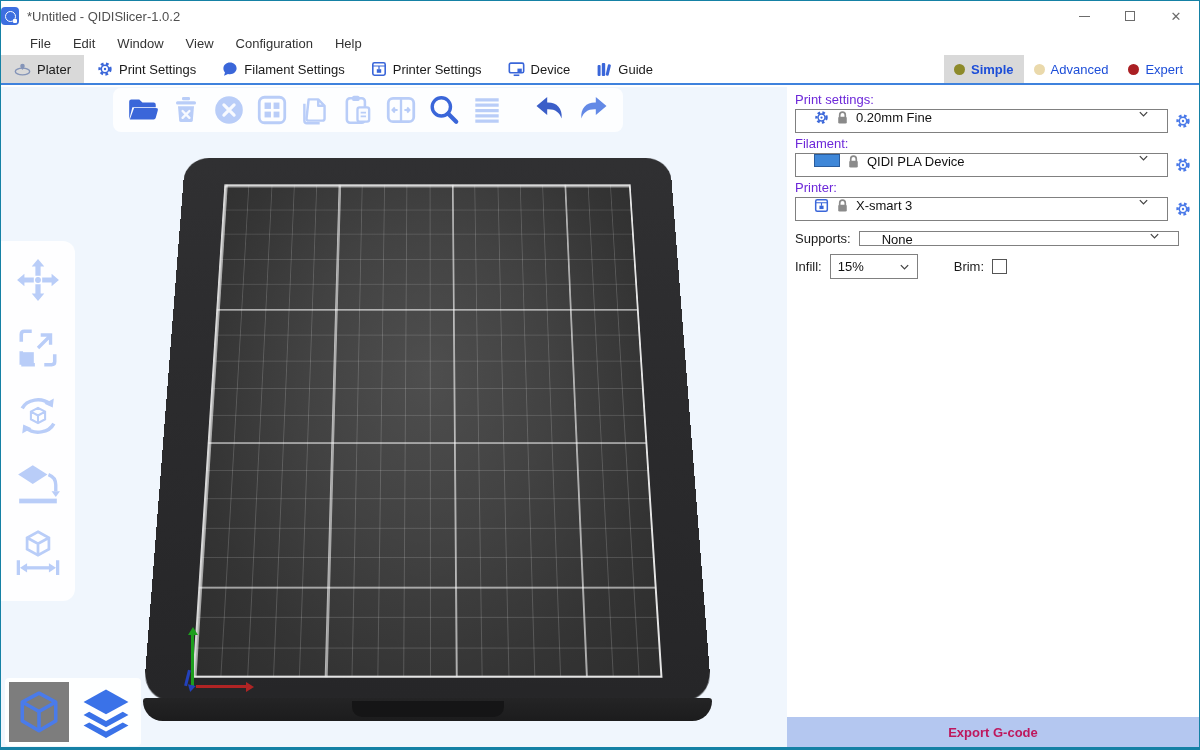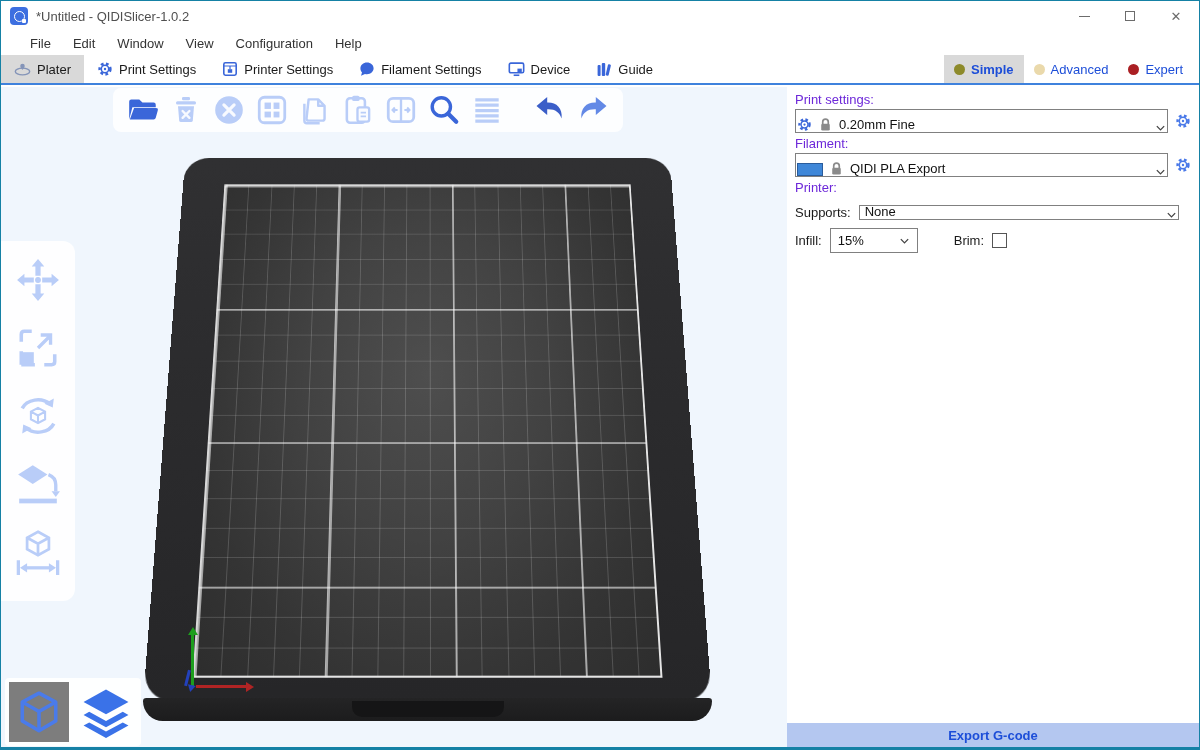--- a/index.html
+++ b/index.html
@@ -2,21 +2,21 @@
 <html><head>
 <meta charset="utf-8">
 <style>
   * { margin:0; padding:0; box-sizing:border-box; }
   html,body { width:1200px; height:750px; font-family:"Liberation Sans", sans-serif; }
   .window {
     position:relative; width:1200px; height:750px; background:#fff;
     border:1px solid #1581a5; border-bottom:3px solid #1581a5; overflow:hidden;
   }
   
-  .titlebar { height:30px; display:flex; align-items:center; padding-left:9px; background:#fff; }
+  .titlebar { height:30px; display:flex; align-items:center; background:#fff; }
   .appicon { width:18px; height:18px; border-radius:4px; background:#3d6fe0; position:relative; flex:0 0 auto; }
   .appicon::before { content:""; position:absolute; left:3.5px; top:3.5px; width:9px; height:9px;
     border:1.8px solid #fff; border-radius:50%; }
   .appicon::after { content:""; position:absolute; right:2.5px; bottom:2.5px; width:3.5px; height:3.5px;
     background:#fff; border-radius:1px; }
   .title-text { margin-left:8px; font-size:13px; color:#4f4f4f; }
   .win-controls { margin-left:auto; display:flex; height:100%; }
   .win-btn { width:46px; height:100%; display:flex; align-items:center; justify-content:center; color:#6c6c6c; cursor:default; }
   .glyph-min { width:11px; height:0; border-top:1.6px solid #6c6c6c; }
   .glyph-max { width:10px; height:10px; border:1.4px solid #6c6c6c; }
@@ -80,35 +80,35 @@
   .axis { position:absolute; }
   .axis-y-bar { left:190px; top:547px; width:3px; height:52px; background:#1d9e1d; }
   .axis-y-head { left:186.5px; top:540px; width:0; height:0; border-left:5px solid transparent; border-right:5px solid transparent; border-bottom:8px solid #1d9e1d; }
   .axis-x-bar { left:195px; top:598px; width:50px; height:3px; background:#b02424; }
   .axis-x-head { left:245px; top:594.5px; width:0; height:0; border-top:5px solid transparent; border-bottom:5px solid transparent; border-left:8px solid #b02424; }
   .axis-z-bar { left:185px; top:583px; width:3px; height:16px; background:#2341bb; transform:rotate(14deg); }
   .axis-z-head { left:186px; top:598px; width:0; height:0; border-left:4.5px solid transparent; border-right:4.5px solid transparent; border-top:7px solid #2341bb; transform:rotate(14deg); }
   
   .panel-label { font-size:13px; color:#6d28d9; margin:3px 0 2px 0; }
   .combo-row { display:flex; align-items:center; gap:5px; padding-right:2px; }
-  .combo { flex:1; height:24px; border:1px solid #808080; background:#fff; display:flex; align-items:flex-end; gap:7px; padding:0 1px; }
+  .combo { flex:1; height:24px; border:1px solid #808080; background:#fff; display:flex; align-items:flex-start; gap:7px; padding:0 18px; }
   .combo-text { font-size:13px; color:#111; flex:1; white-space:nowrap; overflow:hidden; }
   .gear-btn { width:20px; height:22px; border:none; background:transparent; display:flex; align-items:center; justify-content:center; color:#4a79e8; }
   .lock { color:#8a8a8a; }
   .chev { color:#444; flex:0 0 auto; }
   .swatch { width:26px; height:13px; background:#3f87d8; border:1px solid #2a5c9c; flex:0 0 auto; }
   .supports-row { display:flex; align-items:center; margin-top:10px; padding-right:16px; gap:8px; }
   .supports-row .combo { height:15px; }
   .infill-row { display:flex; align-items:center; margin-top:8px; gap:8px; }
   .combo-small { width:88px; flex:0 0 auto; height:25px; border:1px solid #808080; display:flex; align-items:center; gap:6px; padding:0 7px; }
   .brim-label { margin-left:28px; }
   .checkbox { width:15px; height:15px; border:1px solid #555; background:#fff; }
   .label-inline { font-size:13px; color:#1a1a1a; }
-  .export-btn { position:absolute; left:0; right:0; bottom:0; height:24px; background:#b4c7f0; border:none;
-    font-family:"Liberation Sans", sans-serif; font-size:13px; font-weight:bold; color:#1d4ed8; }
+  .export-btn { position:absolute; left:0; right:0; bottom:0; height:30px; background:#b4c7f0; border:none;
+    font-family:"Liberation Sans", sans-serif; font-size:13px; font-weight:bold; color:#be185d; }
   svg { display:block; }
 </style>
 </head>
 <body>
 
 <svg width="0" height="0" style="position:absolute" xmlns="http://www.w3.org/2000/svg">
   <defs>
     <symbol id="sym-gear" viewBox="0 0 16 16">
       <circle cx="8" cy="8" r="5.4" fill="none" stroke="currentColor" stroke-width="2.5" stroke-dasharray="2.7 2.45"></circle>
       <circle cx="8" cy="8" r="3.7" fill="none" stroke="currentColor" stroke-width="1.5"></circle>
@@ -267,29 +267,29 @@
       <span>Plater</span>
     </div>
     <div class="tab">
       <svg width="16" height="16" style="color:#3a66d9">
           <use href="#sym-gear"></use>
         </svg>
       <span>Print Settings</span>
     </div>
     <div class="tab">
       <svg width="16" height="16" style="color:#3a66d9">
+          <use href="#sym-bubble"></use>
+        </svg>
+      <span>Filament Settings</span>
+    </div>
+    <div class="tab">
+      <svg width="16" height="16" style="color:#3a66d9">
           <use href="#sym-printer"></use>
         </svg>
       <span>Printer Settings</span>
-    </div>
-    <div class="tab">
-      <svg width="16" height="16" style="color:#3a66d9">
-          <use href="#sym-bubble"></use>
-        </svg>
-      <span>Filament Settings</span>
     </div>
     <div class="tab">
       <svg width="17" height="16" style="color:#3a66d9">
           <use href="#sym-monitor"></use>
         </svg>
       <span>Device</span>
     </div>
     <div class="tab">
       <svg width="16" height="16" style="color:#3a66d9">
           <use href="#sym-books"></use>
@@ -452,33 +452,52 @@
         </button>
       </div>
 
       <div class="panel-label">Filament:</div>
       <div class="combo-row">
         <div class="combo">
           <span class="swatch"></span>
           <svg width="13" height="15" class="lock">
               <use href="#sym-lock"></use>
             </svg>
-          <span class="combo-text">QIDI PLA Export</span>
+          <span class="combo-text">QIDI PLA Device</span>
           <svg width="11" height="8" class="chev">
               <use href="#sym-chevron"></use>
             </svg>
         </div>
         <button class="gear-btn">
           <svg width="16" height="16">
               <use href="#sym-gear"></use>
             </svg>
         </button>
       </div>
 
       <div class="panel-label">Printer:</div>
+      <div class="combo-row">
+        <div class="combo">
+          <svg width="15" height="15" style="color:#3a66d9">
+              <use href="#sym-printer"></use>
+            </svg>
+          <svg width="13" height="15" class="lock">
+              <use href="#sym-lock"></use>
+            </svg>
+          <span class="combo-text">X-smart 3</span>
+          <svg width="11" height="8" class="chev">
+              <use href="#sym-chevron"></use>
+            </svg>
+        </div>
+        <button class="gear-btn">
+          <svg width="16" height="16">
+              <use href="#sym-gear"></use>
+            </svg>
+        </button>
+      </div>
 
       <div class="supports-row">
         <span class="label-inline">Supports:</span>
         <div class="combo">
           <span class="combo-text" style="padding-left:4px">None</span>
           <svg width="11" height="8" class="chev">
               <use href="#sym-chevron"></use>
             </svg>
         </div>
       </div>

